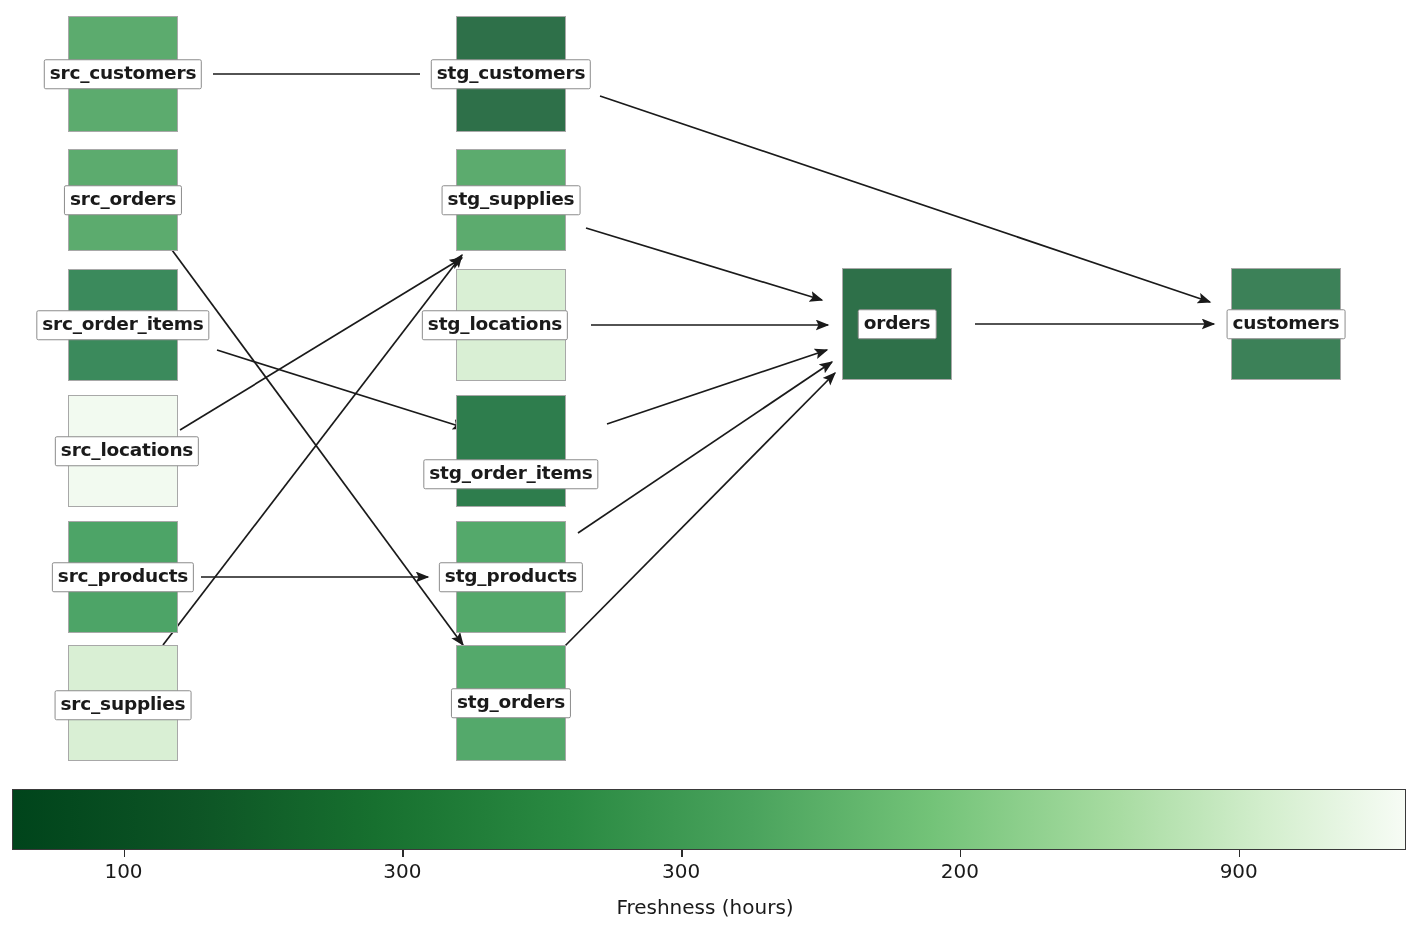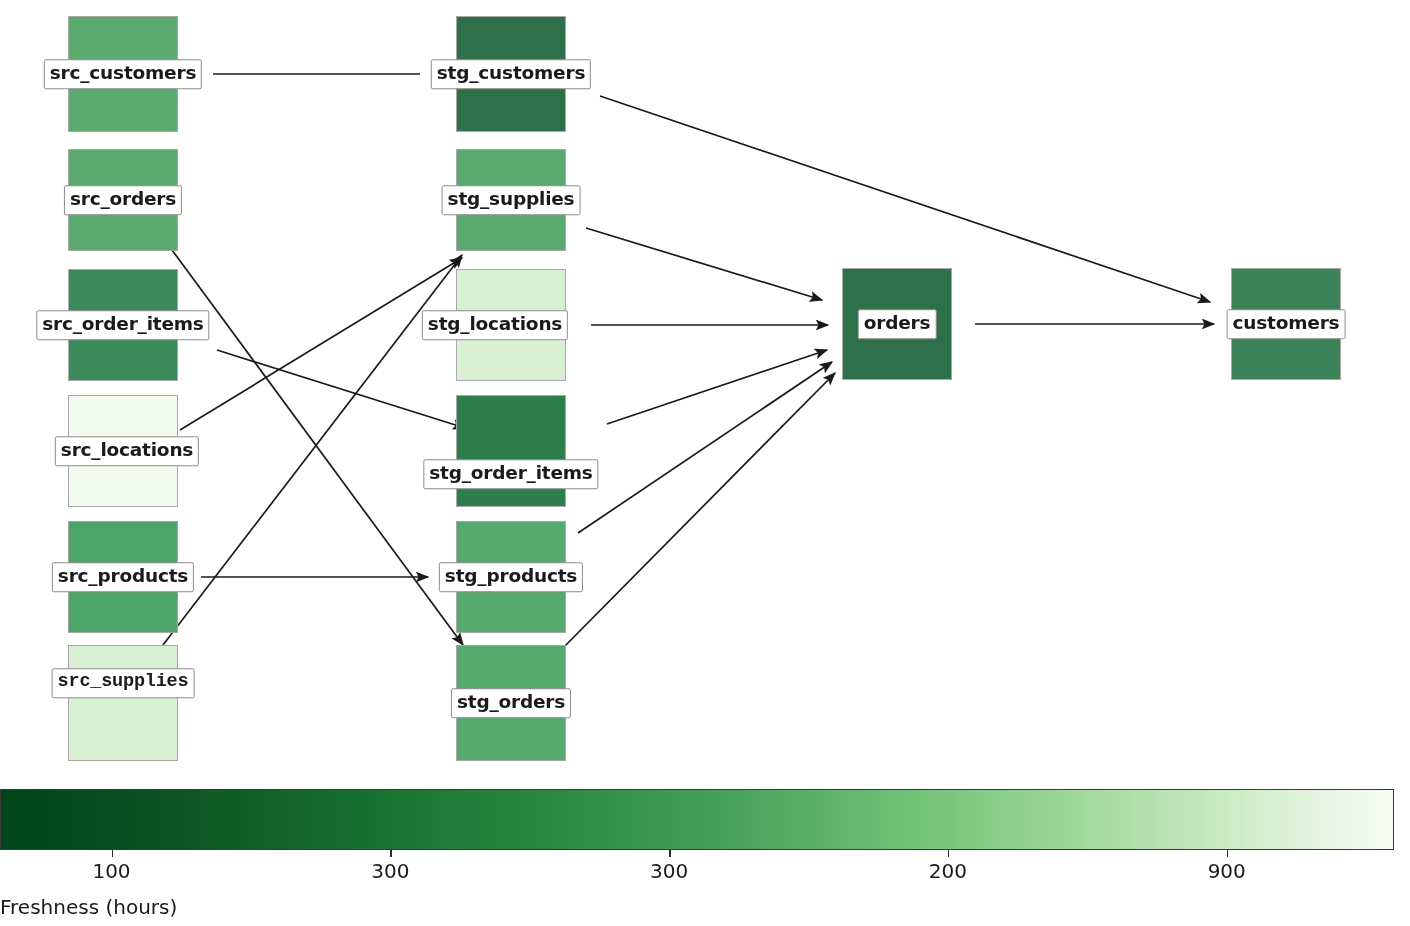--- a/index.html
+++ b/index.html
@@ -50,21 +50,21 @@
     font-size: 18.5px;
     line-height: 1;
     padding: 4px 5px 5px 5px;
     white-space: nowrap;
     transform: translate(-50%, -50%);
     letter-spacing: -0.2px;
   }
   
   #colorbar-wrap {
     position: absolute;
-    left: 0;
+    left: 12px;
     top: 789px;
     width: 1394px;
     height: 62px;
   }
   #colorbar-bar {
     position: absolute;
     left: 0; top: 0;
     width: 1394px;
     height: 61px;
     box-sizing: border-box;
@@ -91,20 +91,21 @@
     font-family: "DejaVu Sans", sans-serif;
     font-size: 20px;
     color: #1a1a1a;
     white-space: nowrap;
   }
   #cb-axis-label {
     position: absolute;
     left: 0;
     top: 895px;
     width: 1410px;
+    text-align: center;
     font-family: "DejaVu Sans", sans-serif;
     font-size: 20px;
     color: #1a1a1a;
   }
 </style>
 </head>
 <body>
 
 <div id="canvas">
 
@@ -137,21 +138,21 @@
         <div class="node-label" style="left: 123px; top: 74px;">src_customers</div>
         <div class="node" style="left: 68px; top: 149px; width: 110px; height: 102px; background: rgb(92, 171, 110);"></div>
         <div class="node-label" style="left: 123px; top: 200px;">src_orders</div>
         <div class="node" style="left: 68px; top: 269px; width: 110px; height: 112px; background: rgb(59, 138, 92);"></div>
         <div class="node-label" style="left: 123px; top: 325px;">src_order_items</div>
         <div class="node" style="left: 68px; top: 395px; width: 110px; height: 112px; background: rgb(242, 250, 240);"></div>
         <div class="node-label" style="left: 127px; top: 451px;">src_locations</div>
         <div class="node" style="left: 68px; top: 521px; width: 110px; height: 112px; background: rgb(77, 164, 103);"></div>
         <div class="node-label" style="left: 123px; top: 577px;">src_products</div>
         <div class="node" style="left: 68px; top: 645px; width: 110px; height: 116px; background: rgb(217, 239, 212);"></div>
-        <div class="node-label" style="left: 123px; top: 683px; font-family: Liberation Mono, monospace;">src_supplies</div>
+        <div class="node-label" style="left: 123px; top: 705px;">src_supplies</div>
         <div class="node" style="left: 456px; top: 16px; width: 110px; height: 116px; background: rgb(46, 112, 73);"></div>
         <div class="node-label" style="left: 511px; top: 74px;">stg_customers</div>
         <div class="node" style="left: 456px; top: 149px; width: 110px; height: 102px; background: rgb(92, 171, 110);"></div>
         <div class="node-label" style="left: 511px; top: 200px;">stg_supplies</div>
         <div class="node" style="left: 456px; top: 269px; width: 110px; height: 112px; background: rgb(217, 239, 212);"></div>
         <div class="node-label" style="left: 495px; top: 325px;">stg_locations</div>
         <div class="node" style="left: 456px; top: 395px; width: 110px; height: 112px; background: rgb(46, 125, 77);"></div>
         <div class="node-label" style="left: 511px; top: 451px; margin-top: 23px;">stg_order_items</div>
         <div class="node" style="left: 456px; top: 521px; width: 110px; height: 112px; background: rgb(84, 169, 107);"></div>
         <div class="node-label" style="left: 511px; top: 577px;">stg_products</div>

